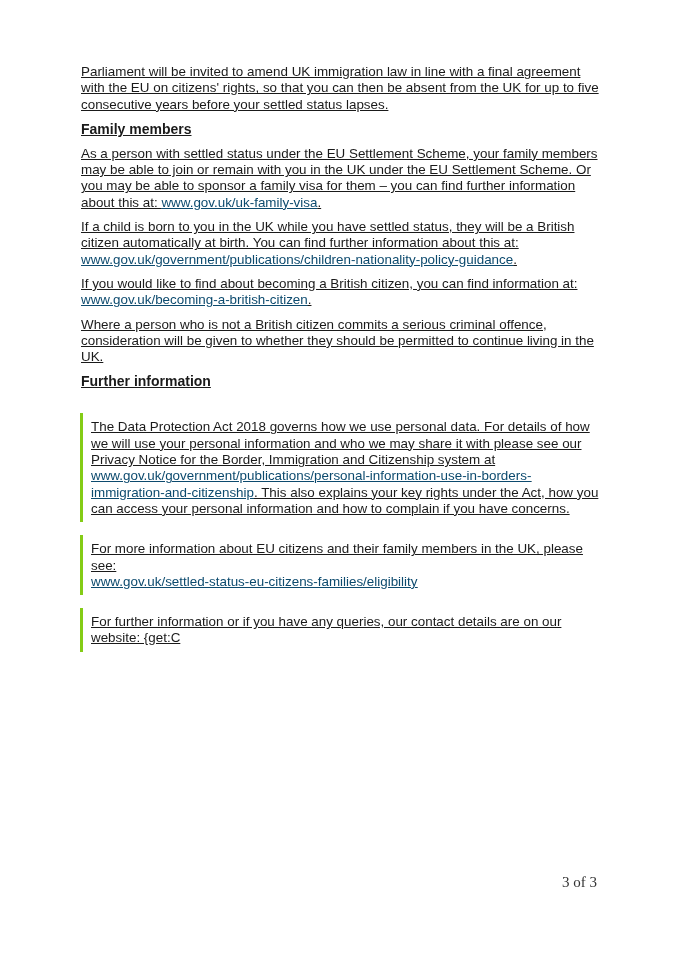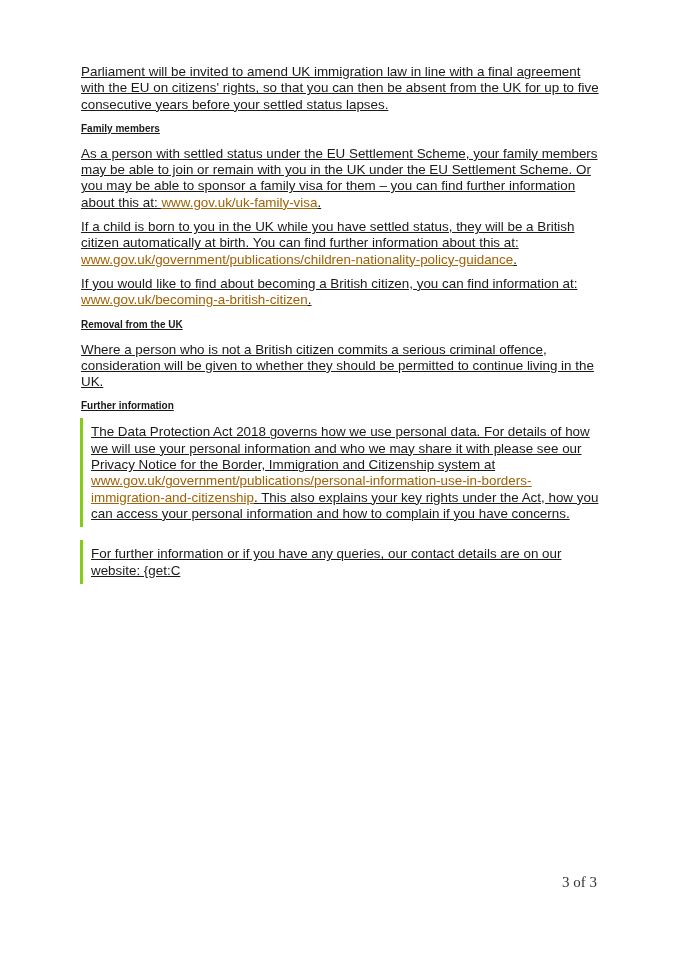--- a/index.html
+++ b/index.html
@@ -1,45 +1,47 @@
 <!DOCTYPE html>
 <html><head>
 <meta charset="utf-8">
 <style>
   html, body { margin: 0; padding: 0; background: #ffffff; }
   body { width: 678px; height: 960px; position: relative; overflow: hidden;
          font-family: "Liberation Sans", sans-serif; color: #1a1a1a; }
   .page { position: absolute; left: 81px; top: 64px; width: 520px; font-size: 13.4px; line-height: 16.3px; }
   p { margin: 0 0 8px 0; text-decoration: underline; }
-  h3 { margin: 0 0 9px 0; font-size: 10px; line-height: 16px; font-weight: bold; text-decoration: underline; }
-  a { color: #a16207; text-decoration: underline; }
+  h3 { margin: 0 0 9px 0; font-size: 14px; line-height: 16px; font-weight: bold; text-decoration: underline; }
+  a { color: #0c4a6e; text-decoration: underline; }
   .box { border-left: 3px solid #84cc16; padding: 6px 0 5px 8px; margin: 0 0 13px -1px; }
   .box p { margin: 0; }
   .footer { position: absolute; left: 562px; top: 874px; font-family: "Liberation Serif", serif; font-size: 15px; color: #333; }
 </style>
 </head>
 <body>
 
 <div class="page">
   <p>Parliament will be invited to amend UK immigration law in line with a final agreement with the EU on citizens' rights, so that you can then be absent from the UK for up to five consecutive years before your settled status lapses.</p>
 
   <h3>Family members </h3>
   <p><span>As a person with settled status under the EU Settlement Scheme, your family members may be able to join or remain with you in the UK under the EU Settlement Scheme. Or you may be able to sponsor a family visa for them – you can find further information about this at: </span><a>www.gov.uk/uk-family-visa</a><span>.</span></p>
 
   <p><span>If a child is born to you in the UK while you have settled status, they will be a British citizen automatically at birth. You can find further information about this at: </span><a>www.gov.uk/government/publications/children-nationality-policy-guidance</a><span>.</span></p>
   <p><span>If you would like to find about becoming a British citizen, you can find information at: </span><a>www.gov.uk/becoming-a-british-citizen</a><span>.</span></p>
 
-  <h3>Removal from the UK </h3>
   <p>Where a person who is not a British citizen commits a serious criminal offence, consideration will be given to whether they should be permitted to continue living in the UK.</p>
 
-  <h3 style="margin-bottom:4px">Further information </h3>
+  <h3 style="margin-bottom:24px">Further information </h3>
 
   <div class="box">
     <p><span>The Data Protection Act 2018 governs how we use personal data. For details of how we will use your personal information and who we may share it with please see our Privacy Notice for the Border, Immigration and Citizenship system at </span><a>www.gov.uk/government/publications/personal-information-use-in-borders-immigration-and-citizenship</a><span>. This also explains your key rights under the Act, how you can access your personal information and how to complain if you have concerns.</span></p>
   </div>
 
+  <div class="box">
+    <p><span>For more information about EU citizens and their family members in the UK, please see: </span><br><a>www.gov.uk/settled-status-eu-citizens-families/eligibility</a></p>
+  </div>
 
   <div class="box">
     <p>For further information or if you have any queries, our contact details are on our website: {get:C</p>
   </div>
 </div>
 
 <div class="footer">3 of 3</div>
 
 </body></html>

